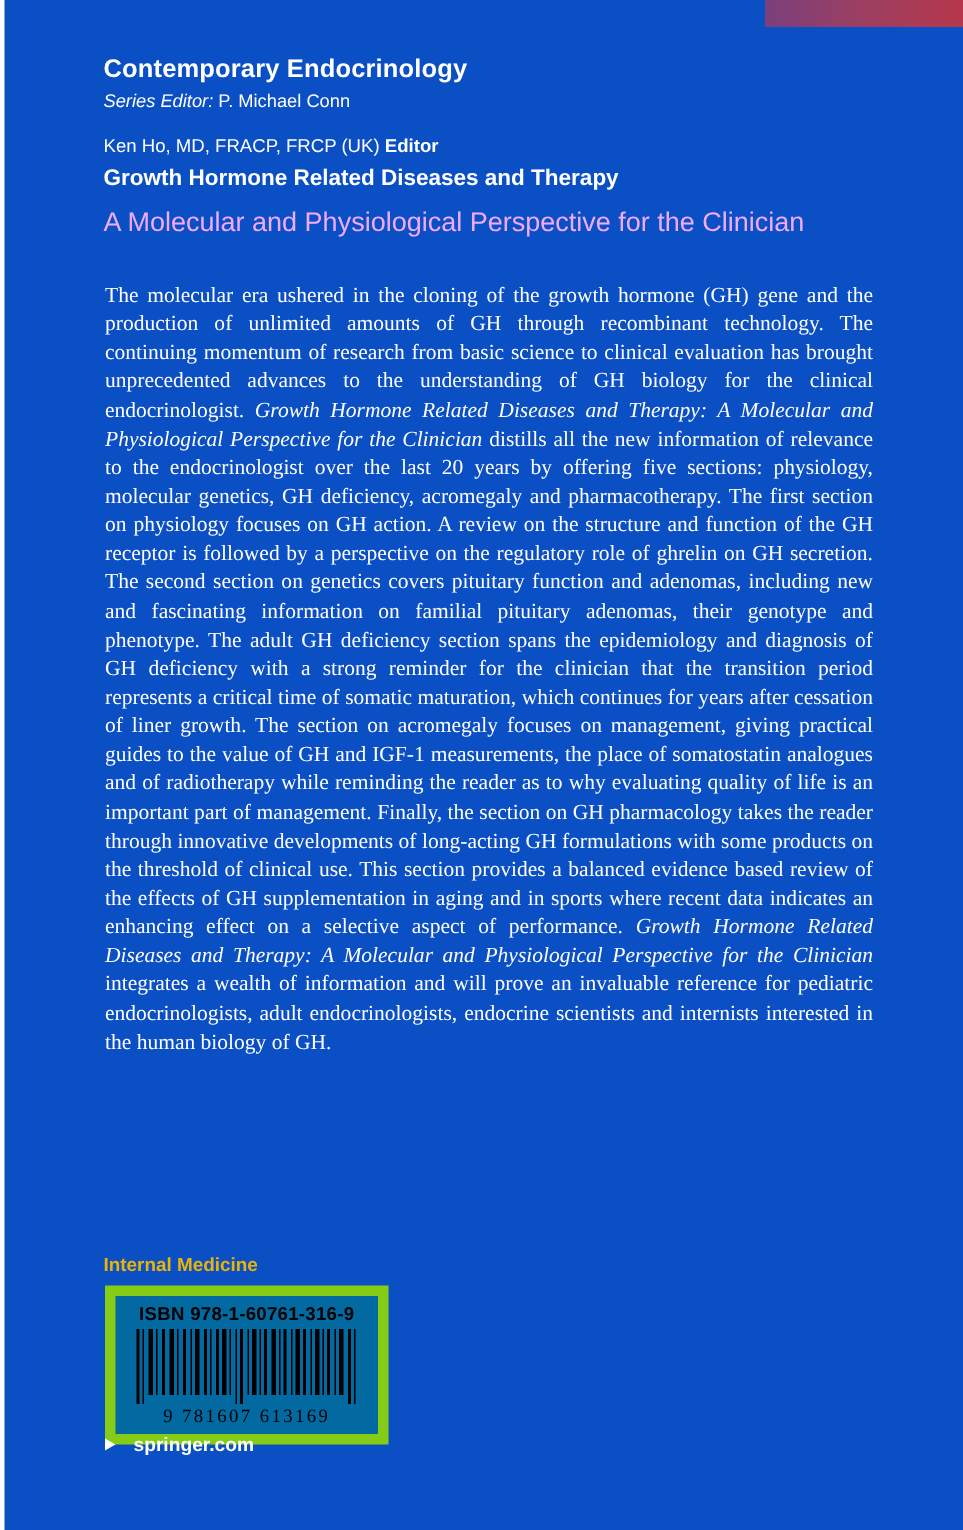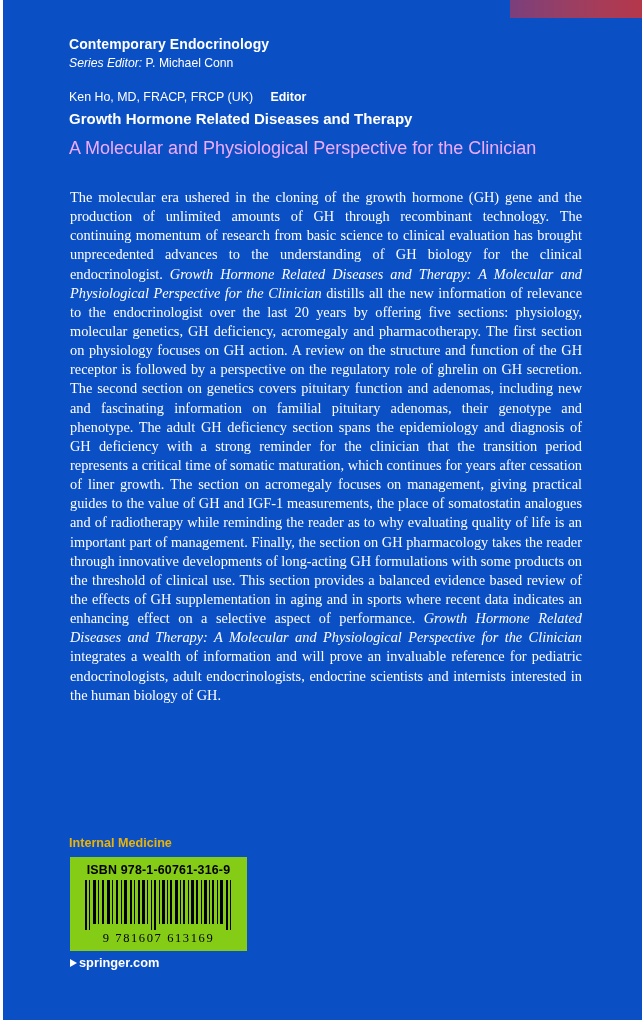--- a/index.html
+++ b/index.html
@@ -39,42 +39,41 @@
   .series-block {
     position: absolute;
     left: 69px;
     top: 36px;
     width: 520px;
   }
   .series-title {
     color: #ffffff;
     font-family: "Liberation Sans", sans-serif;
     font-weight: bold;
-    font-size: 14px;
+    font-size: 17px;
     letter-spacing: 0.1px;
   }
   .series-editor {
     color: #ffffff;
     font-family: "Liberation Sans", sans-serif;
     font-size: 12.2px;
     margin-top: 4px;
   }
   .series-editor i {
   }
   .editor-line {
     position: absolute;
     left: 69px;
     top: 90px;
     color: #ffffff;
     font-family: "Liberation Sans", sans-serif;
     font-size: 12.4px;
   }
   .editor-line .role {
     font-weight: bold;
-    margin-left: 14px;
   }
   .book-title {
     position: absolute;
     left: 69px;
     top: 110px;
     width: 545px;
     color: #ffffff;
     font-family: "Liberation Sans", sans-serif;
     font-weight: bold;
     font-size: 15px;
@@ -111,22 +110,22 @@
     font-family: "Liberation Sans", sans-serif;
     font-weight: bold;
     font-size: 12.6px;
   }
   .isbn-box {
     position: absolute;
     left: 70px;
     top: 857px;
     width: 175px;
     height: 92px;
-    background: #84cc16;
-    border: 1px solid #84cc16;
+    background: #0369a1;
+    border: 7px solid #84cc16;
   }
   .isbn-text {
     text-align: center;
     font-family: "Liberation Sans", sans-serif;
     font-weight: bold;
     font-size: 12.4px;
     color: #000000;
     padding-top: 5px;
     letter-spacing: 0.2px;
   }
@@ -148,21 +147,21 @@
   .springer {
     position: absolute;
     left: 70px;
     top: 955px;
     color: #ffffff;
     font-family: "Liberation Sans", sans-serif;
     font-weight: bold;
     font-size: 12.8px;
     display: flex;
     align-items: center;
-    gap: 2px;
+    gap: 12px;
   }
   .springer .tri {
     width: 0; height: 0;
     border-left: 7px solid #ffffff;
     border-top: 4.5px solid transparent;
     border-bottom: 4.5px solid transparent;
     display: inline-block;
   }
 </style>
 </head>

